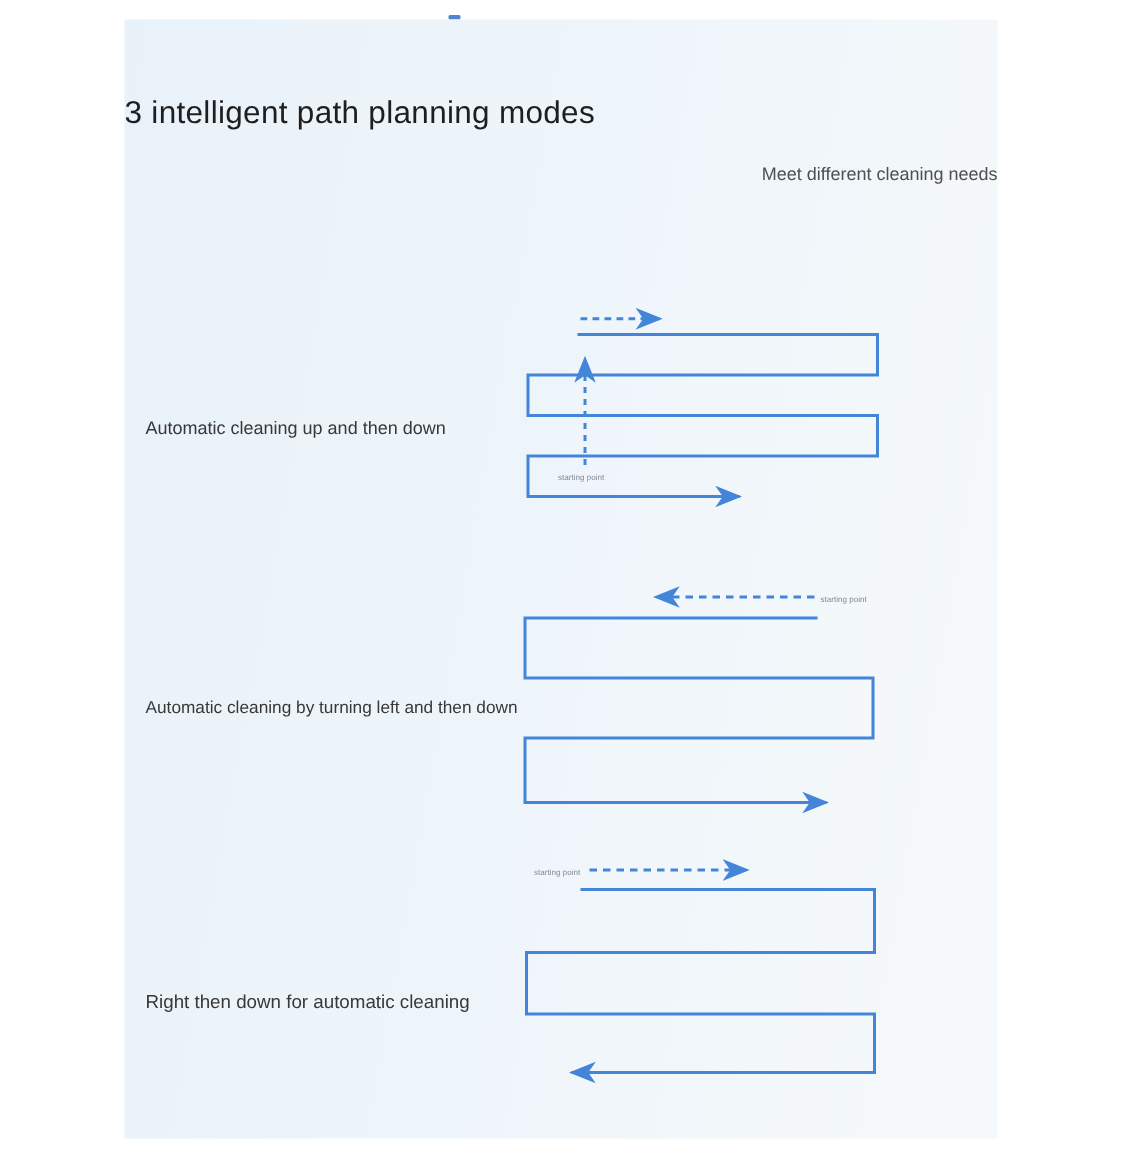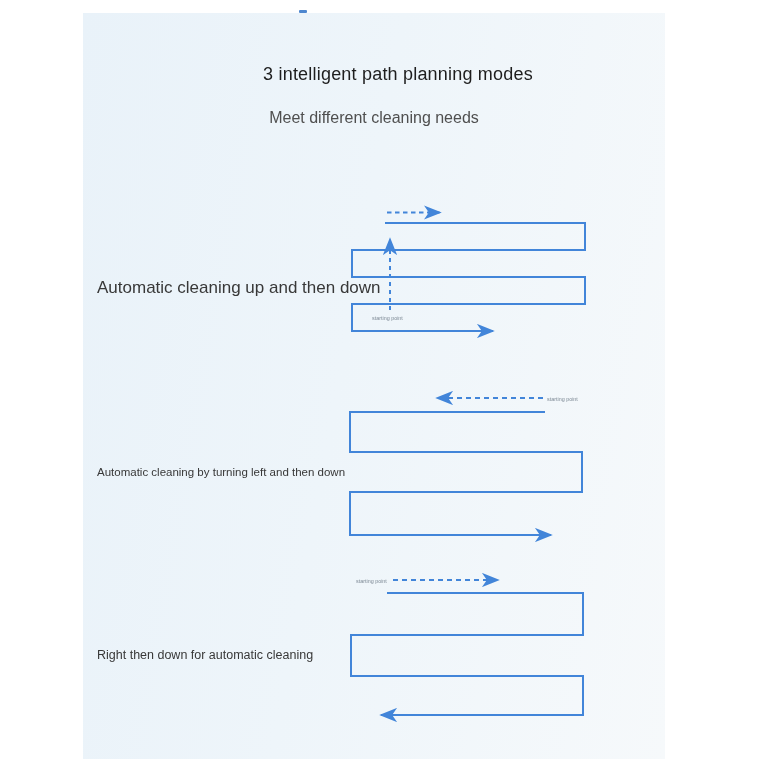--- a/index.html
+++ b/index.html
@@ -30,47 +30,46 @@
     top: 13px;
     width: 582px;
     height: 746px;
     background: linear-gradient(100deg, #e9f2f9 0%, #eef5fa 45%, #f6f9fb 100%);
   }
   .title {
     position: absolute;
     top: 51px;
     left: 0;
     width: 100%;
-    text-align: center;
-    font-size: 18px;
+    text-align: left;
+    font-size: 21px;
     font-weight: 500;
     color: #1e1e1e;
     letter-spacing: 0.2px;
-    margin-left: 24px;
   }
   .subtitle {
     position: absolute;
     top: 96px;
     left: 0;
     width: 100%;
-    text-align: center;
-    font-size: 16px;
+    text-align: right;
+    font-size: 12px;
     font-weight: 400;
     color: #4f4f4f;
   }
   .mode-label {
     position: absolute;
     left: 14px;
     color: #383838;
     font-weight: 400;
     white-space: nowrap;
   }
-  .mode-label-1 { top: 265px; font-size: 17px; }
+  .mode-label-1 { top: 265px; font-size: 12px; }
   .mode-label-2 { top: 453px; font-size: 11.5px; }
-  .mode-label-3 { top: 635px; font-size: 12.5px; }
+  .mode-label-3 { top: 648px; font-size: 12.5px; }
   .diagram {
     position: absolute;
     left: 262px;
   }
   .diagram-1 { top: 192px; }
   .diagram-2 { top: 377px; }
   .diagram-3 { top: 552px; }
   svg .path-line {
     fill: none;
     stroke: #4285d9;

